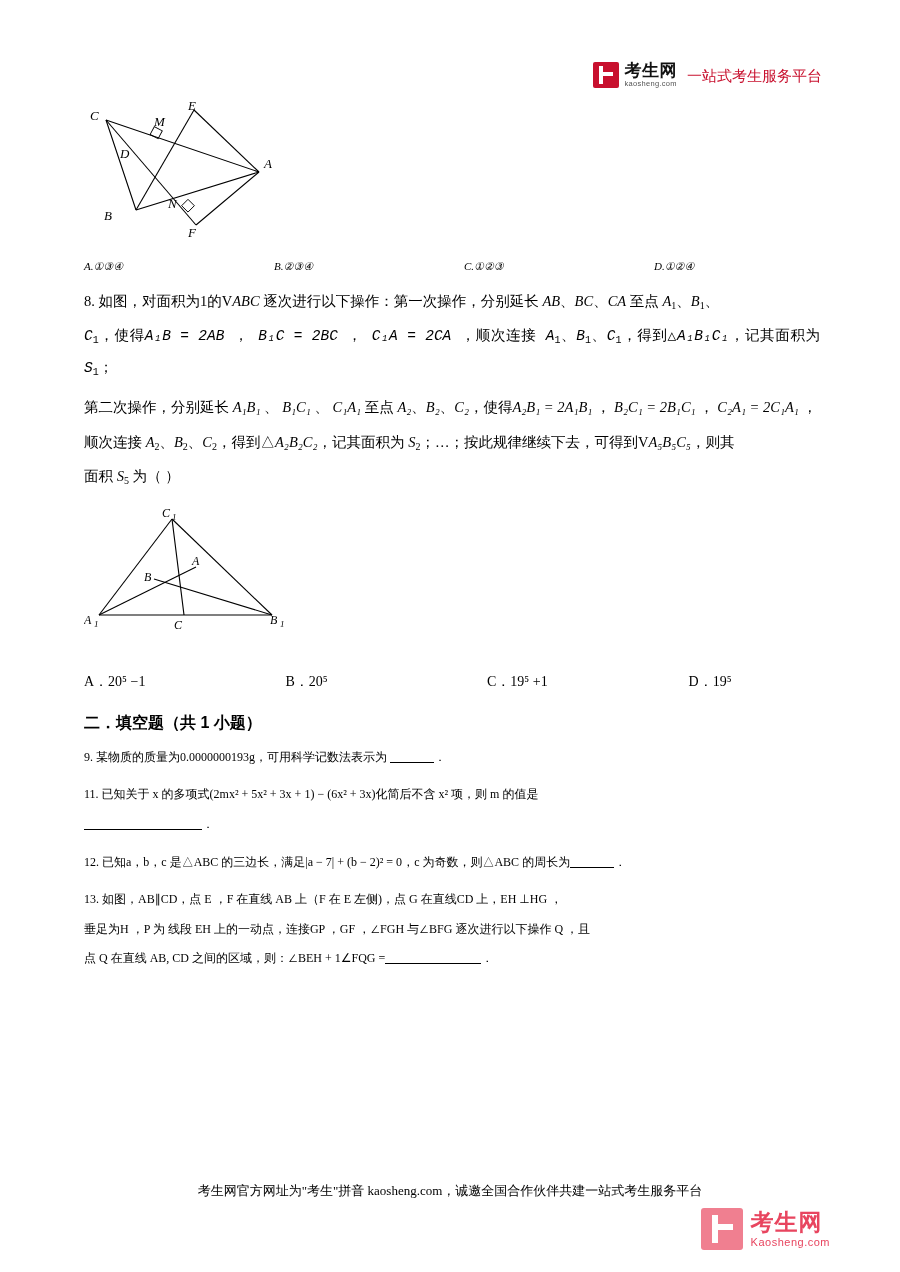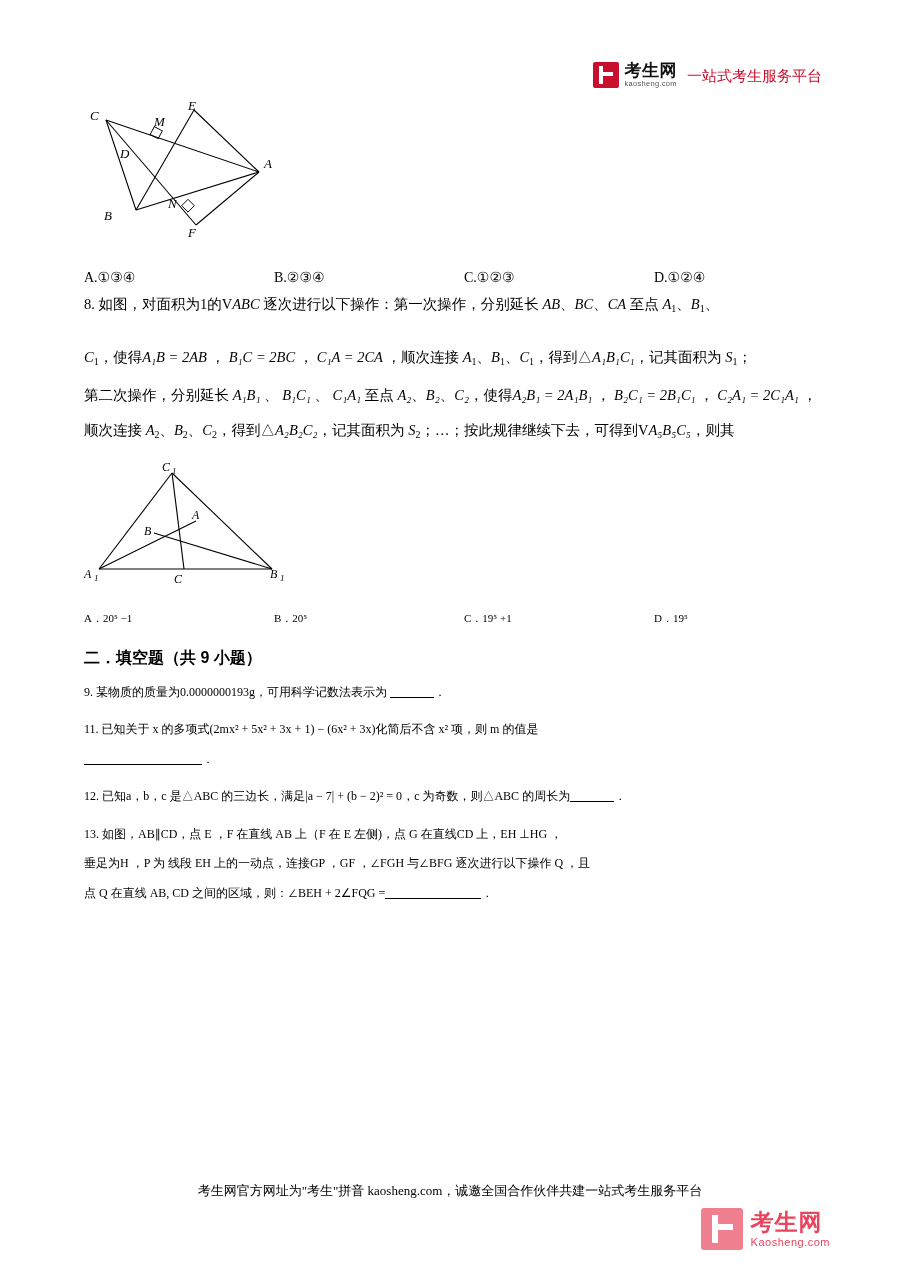--- a/index.html
+++ b/index.html
@@ -88,35 +88,36 @@
     left: 84px;
     top: 100px;
     width: 736px;
   }
   .fig {
     margin: 0;
     padding: 0;
   }
   .options-row {
     display: flex;
-    margin-top: 25px;
-    font-size: 14px;
+    margin-top: 16px;
+    font-size: 11px;
+    font-style: italic;
   }
   .options-row .opt {
     font-family: "Liberation Serif", serif;
   }
   .opt-a { width: 190px; }
   .opt-b { width: 190px; }
   .opt-c { width: 190px; }
   .opt-d { width: 150px; }
   .para {
     font-size: 14.5px;
     line-height: 2.25;
     text-align: justify;
-    margin-top: 2px;
+    margin-top: 12px;
   }
   i.v { font-style: italic; }
   .sub { font-size: 10px; vertical-align: -0.28em; }
   .sect-title {
     font-family: "Liberation Sans", sans-serif;
     font-weight: bold;
     font-size: 16px;
     margin-top: 22px;
     margin-bottom: 2px;
   }
@@ -142,22 +143,23 @@
   }
   .blank-mid {
     display: inline-block;
     border-bottom: 1px solid #000;
     min-width: 96px;
     height: 1em;
     vertical-align: -2px;
   }
   .optrow2 {
     display: flex;
-    margin-top: 16px;
-    font-size: 11px;
+    margin-top: 32px;
+    font-size: 14px;
+    gap: 35px;
   }
   
   .footer-text {
     position: absolute;
     left: 0;
     right: 0;
     top: 1182px;
     text-align: center;
     font-size: 13px;
     font-family: "Liberation Serif", serif;
@@ -263,28 +265,31 @@
     <div class="options-row">
       <span class="opt opt-a">A.①③④</span>
       <span class="opt opt-b">B.②③④</span>
       <span class="opt opt-c">C.①②③</span>
       <span class="opt opt-d">D.①②④</span>
     </div>
 
     <div class="para">
       <span>8. 如图，对面积为1的V</span><i class="v">ABC</i><span> 逐次进行以下操作：第一次操作，分别延长 </span><i class="v">AB</i>、<i class="v">BC</i>、<i class="v">CA</i><span> 至点 </span><i class="v">A</i><span class="sub">1</span>、<i class="v">B</i><span class="sub">1</span>、
     </div>
-    <div class="para" style="margin-top:20px;">
+    <div class="para" style="margin-top:2px;font-family:Liberation Mono, monospace;">
       <i class="v">C</i><span class="sub">1</span>，使得<i class="v">A₁B = 2AB</i> ， <i class="v">B₁C = 2BC</i> ， <i class="v">C₁A = 2CA</i> ，顺次连接 <i class="v">A</i><span class="sub">1</span>、<i class="v">B</i><span class="sub">1</span>、<i class="v">C</i><span class="sub">1</span>，得到△<i class="v">A₁B₁C₁</i>，记其面积为 <i class="v">S</i><span class="sub">1</span>；
     </div>
     <div class="para" style="margin-top:6px;">
       <span>第二次操作，分别延长 </span><i class="v">A₁B₁</i> 、 <i class="v">B₁C₁</i> 、 <i class="v">C₁A₁</i> 至点 <i class="v">A₂</i>、<i class="v">B₂</i>、<i class="v">C₂</i>，使得<i class="v">A₂B₁ = 2A₁B₁</i> ， <i class="v">B₂C₁ = 2B₁C₁</i> ， <i class="v">C₂A₁ = 2C₁A₁</i> ，
     </div>
     <div class="para" style="margin-top:2px;">
       <span>顺次连接 </span><i class="v">A</i><span class="sub">2</span>、<i class="v">B</i><span class="sub">2</span>、<i class="v">C</i><span class="sub">2</span>，得到△<i class="v">A₂B₂C₂</i>，记其面积为 <i class="v">S</i><span class="sub">2</span>；…；按此规律继续下去，可得到V<i class="v">A₅B₅C₅</i>，则其
+    </div>
+    <div class="para" style="margin-top:2px;">
+      面积 <i class="v">S</i><span class="sub">5</span> 为（          ）
     </div>
 
     <div class="fig" style="margin-top:14px;">
       <svg width="300" height="130" viewBox="0 0 300 130">
         <line x1="88" y1="12" x2="15" y2="108" stroke="#000" stroke-width="1.1"></line>
         <line x1="88" y1="12" x2="188" y2="108" stroke="#000" stroke-width="1.1"></line>
         <line x1="15" y1="108" x2="188" y2="108" stroke="#000" stroke-width="1.1"></line>
         <line x1="88" y1="12" x2="100" y2="108" stroke="#000" stroke-width="1.1"></line>
         <line x1="15" y1="108" x2="112" y2="60" stroke="#000" stroke-width="1.1"></line>
         <line x1="70" y1="72" x2="188" y2="108" stroke="#000" stroke-width="1.1"></line>
@@ -300,21 +305,21 @@
       </svg>
     </div>
 
     <div class="optrow2">
       <span class="opt opt-a">A．20⁵ −1</span>
       <span class="opt opt-b">B．20⁵</span>
       <span class="opt opt-c">C．19⁵ +1</span>
       <span class="opt opt-d">D．19⁵</span>
     </div>
 
-    <div class="sect-title">二．填空题（共 9 小题）</div>
+    <div class="sect-title">二．填空题（共 1 小题）</div>
 
     <div class="qline">
       <span>9. 某物质的质量为0.0000000193g，可用科学记数法表示为 </span><span class="blank"></span><span>．</span>
     </div>
 
 
     <div class="qline">
       <span>11. 已知关于 x 的多项式</span><span>(2mx² + 5x² + 3x + 1) − (6x² + 3x)</span><span>化简后不含 x² 项，则 m 的值是</span>
     </div>
     <div class="qline" style="margin-top:2px;">
@@ -325,21 +330,21 @@
       <span>12. 已知a，b，c 是△ABC 的三边长，满足</span><span>|a − 7| + (b − 2)² = 0</span><span>，c 为奇数，则△ABC 的周长为</span><span class="blank"></span><span>．</span>
     </div>
 
     <div class="qline">
       <span>13. 如图，AB∥CD，点 E ，F 在直线 AB 上（F 在 E    左侧)，点 G 在直线CD 上，EH ⊥HG ，</span>
     </div>
     <div class="qline" style="margin-top:2px;">
       <span>垂足为H ，P 为 线段 EH 上的一动点，连接GP ，GF ，∠FGH 与∠BFG 逐次进行以下操作 Q ，且</span>
     </div>
     <div class="qline" style="margin-top:2px;">
-      <span>点 Q 在直线 AB, CD 之间的区域，则：∠BEH + 2∠FQG =</span><span class="blank-mid"></span><span>．</span>
+      <span>点 Q 在直线 AB, CD 之间的区域，则：∠BEH + 1∠FQG =</span><span class="blank-mid"></span><span>．</span>
     </div>
 
   </div>
 
   <div class="footer-text">考生网官方网址为"考生"拼音 kaosheng.com，诚邀全国合作伙伴共建一站式考生服务平台</div>
   <div class="footer-logo">
     <div class="footer-mark"></div>
     <div class="footer-brand">
       <span class="footer-cn">考生网</span>
       <span class="footer-en">Kaosheng.com</span>

